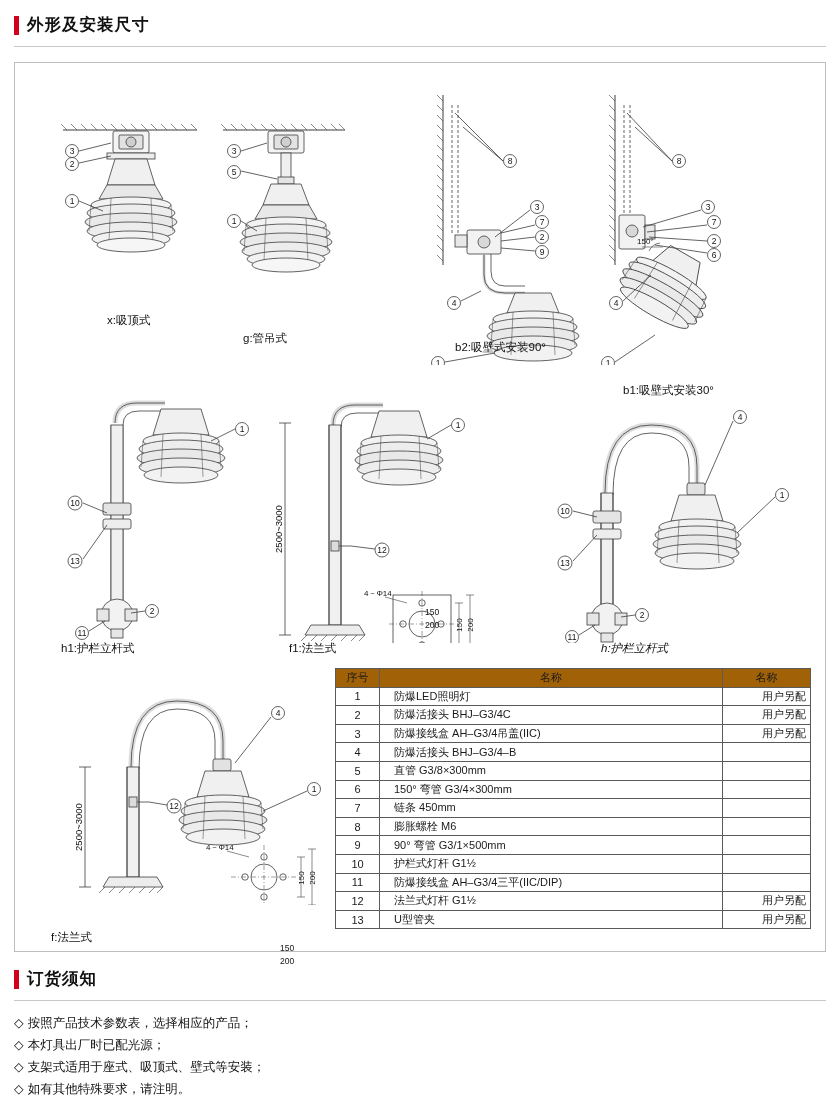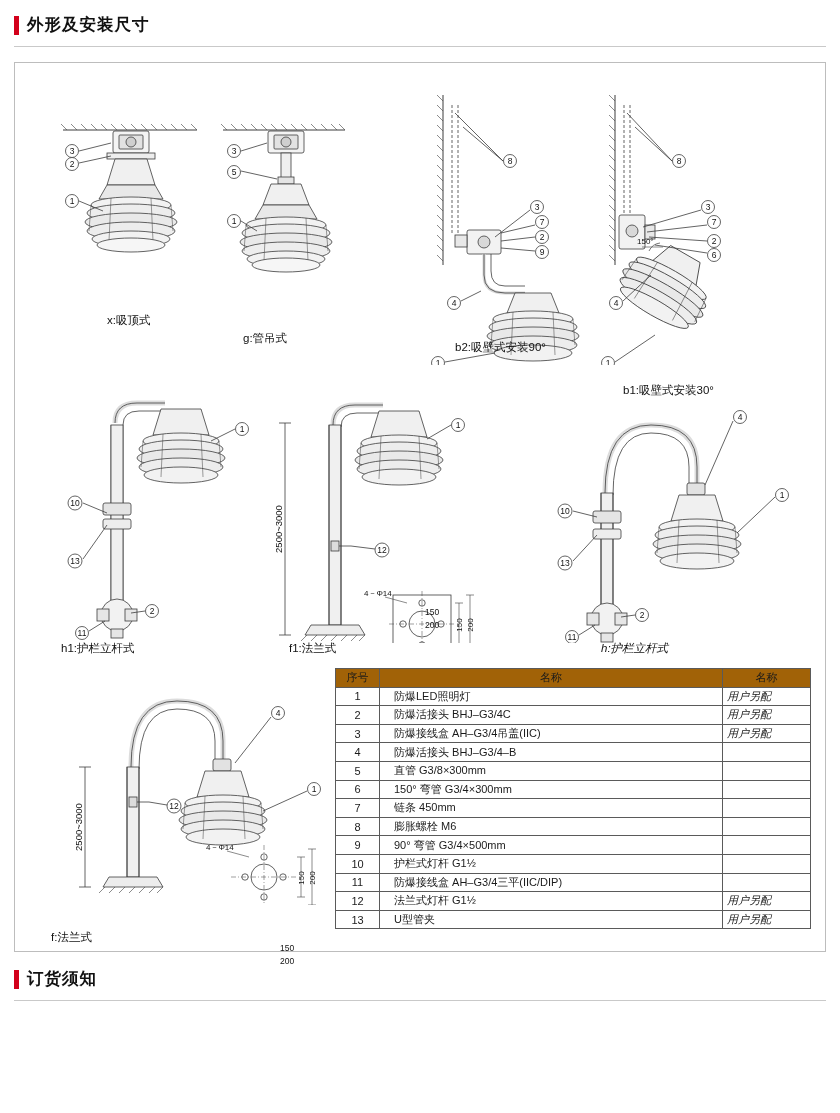--- a/index.html
+++ b/index.html
@@ -79,21 +79,21 @@
     box-sizing: border-box;
   }
   table.parts th {
     background: #a16207;
     font-weight: normal;
     text-align: center;
     font-size: 11px;
   }
   table.parts td.idx { text-align: center; width: 44px; }
   table.parts td.nm { text-align: left; padding-left: 14px; }
-  table.parts td.rm { text-align: left; width: 88px; font-style: italic; }
+  table.parts td.rm { text-align: right; width: 88px; }
   
   .notes {
     position: absolute;
     left: 14px;
     top: 1012px;
     width: 800px;
   }
   .note-line {
     font-size: 12.5px;
     line-height: 22px;
@@ -688,21 +688,21 @@
               <td class="nm">链条 450mm</td>
               <td class="rm"></td>
             </tr>
             <tr>
               <td class="idx">8</td>
               <td class="nm">膨胀螺栓 M6</td>
               <td class="rm"></td>
             </tr>
             <tr>
               <td class="idx">9</td>
-              <td class="nm">90°  弯管 G3/4×500mm</td>
+              <td class="nm">90°  弯管 G3/1×500mm</td>
               <td class="rm"></td>
             </tr>
             <tr>
               <td class="idx">10</td>
               <td class="nm">护栏式灯杆 G1½</td>
               <td class="rm"></td>
             </tr>
             <tr>
               <td class="idx">11</td>
               <td class="nm">防爆接线盒 AH–G3/4三平(IIC/DIP)</td>
@@ -722,14 +722,20 @@
       </table>
     </div>
   </div>
 
   <div class="section-head" style="position:absolute; left:0; top:968px; width:840px;">
     <div class="bar"></div>
     <div class="title">订货须知</div>
   </div>
   <div class="rule" style="position:absolute; left:0; top:995px; width:812px; margin-left:14px;"></div>
 
+  <div class="notes" id="notes-list">
+      <div class="note-line"><span class="dia">◇</span><span>按照产品技术参数表，选择相应的产品；</span></div>
+      <div class="note-line"><span class="dia">◇</span><span>本灯具出厂时已配光源；</span></div>
+      <div class="note-line"><span class="dia">◇</span><span>支架式适用于座式、吸顶式、壁式等安装；</span></div>
+      <div class="note-line"><span class="dia">◇</span><span>如有其他特殊要求，请注明。</span></div>
+    </div>
 
 </div>
 
 </body></html>

